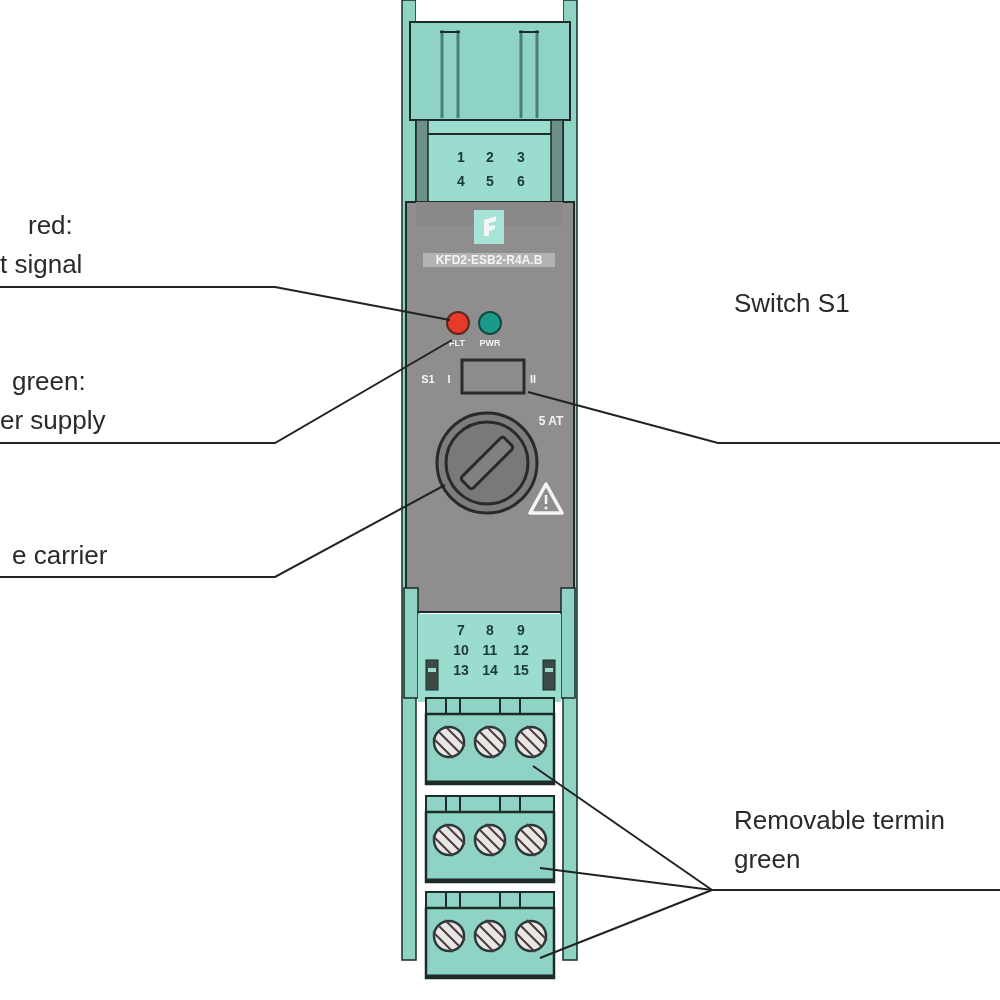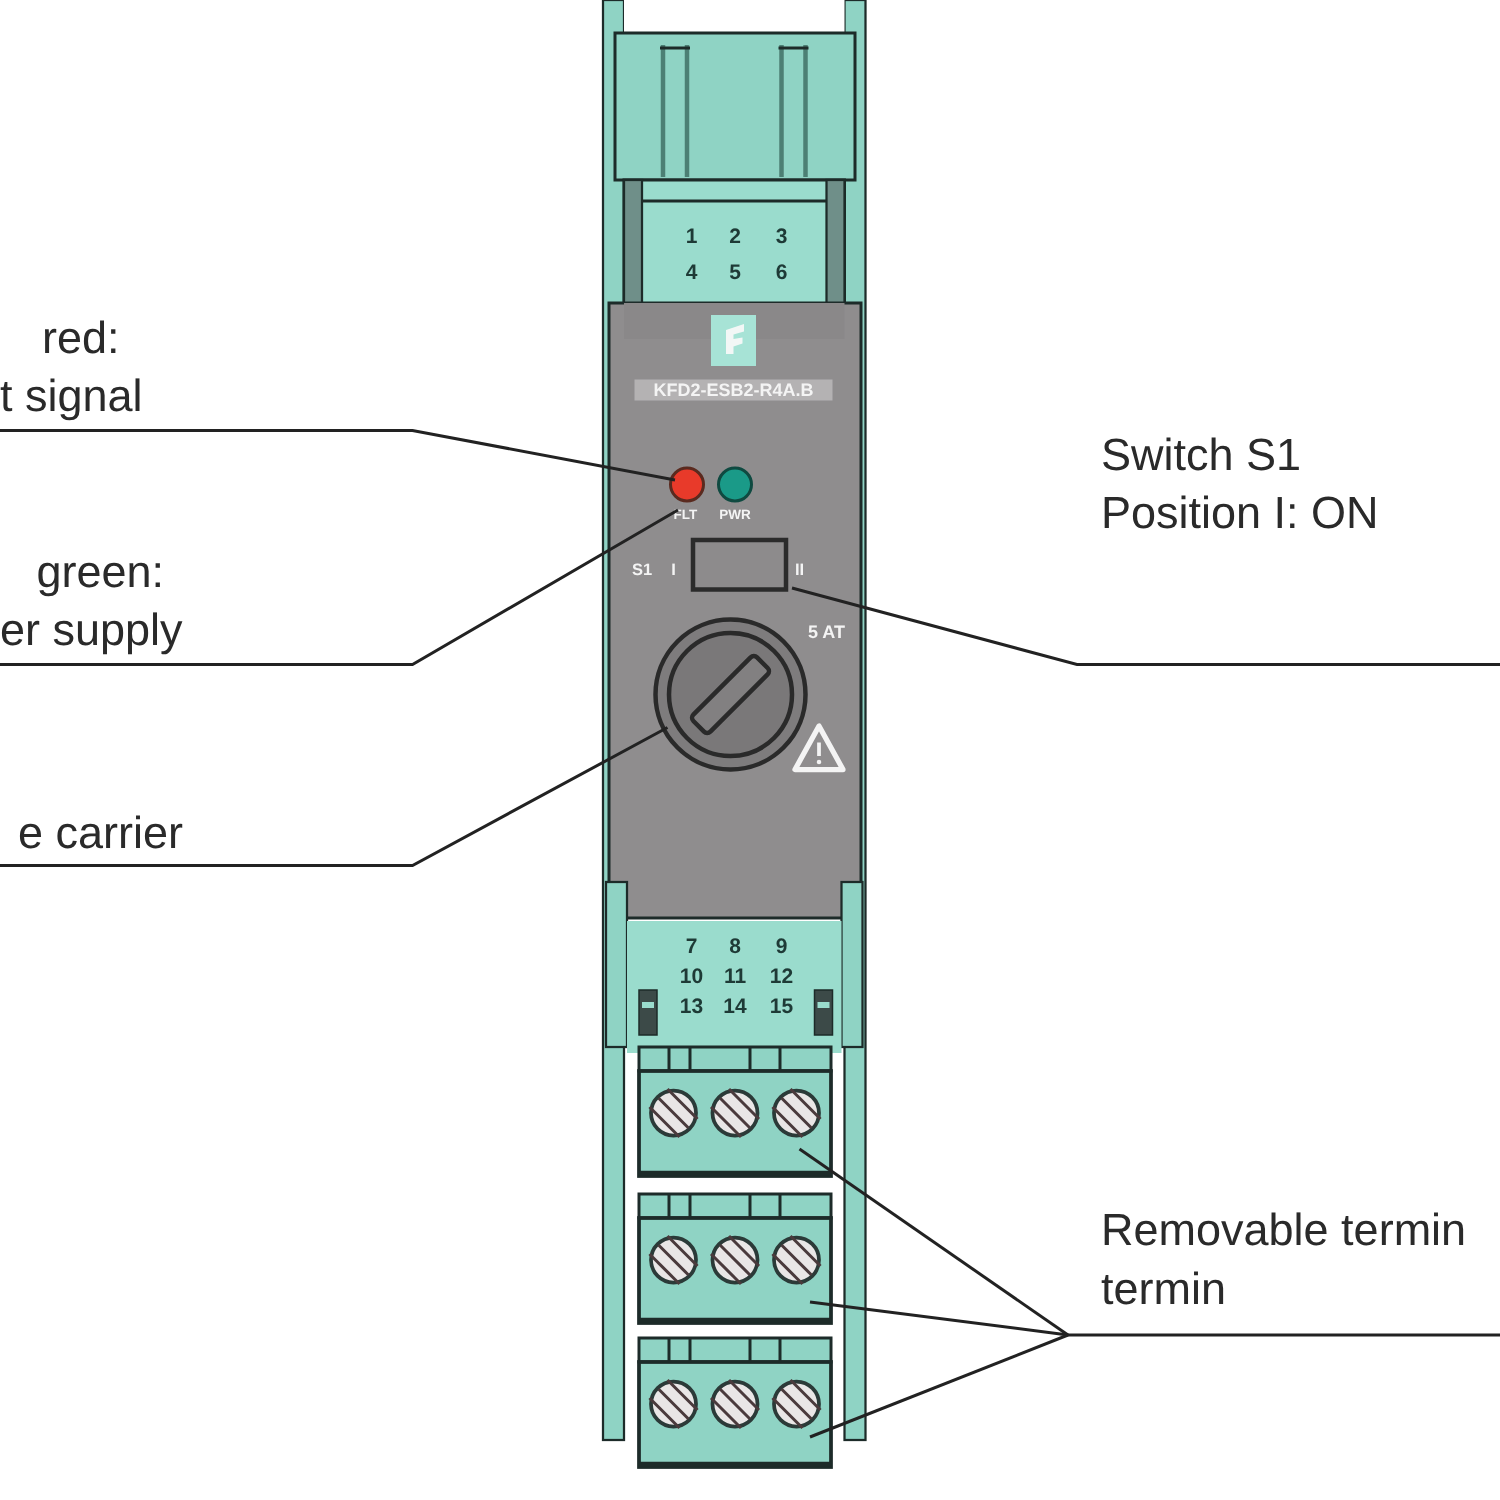--- a/index.html
+++ b/index.html
@@ -1,18 +1,18 @@
 <!DOCTYPE html>
 <html><head>
 <meta charset="utf-8">
 <style>
   html, body { margin:0; padding:0; background:#ffffff; }
   body { width:1000px; height:1000px; position:relative; overflow:hidden; font-family:"Liberation Sans", sans-serif; }
   #diagram { position:absolute; left:0; top:0; width:1000px; height:1000px; }
-  .label { position:absolute; font-family:"Liberation Sans", sans-serif; font-size:30px; color:#2a2a2a; line-height:39px; white-space:nowrap; }
+  .label { position:absolute; font-family:"Liberation Sans", sans-serif; font-size:26px; color:#2a2a2a; line-height:39px; white-space:nowrap; }
   .dev-text { font-family:"Liberation Sans", sans-serif; font-weight:bold; fill:#1e3a36; }
   .dev-white { font-family:"Liberation Sans", sans-serif; font-weight:bold; fill:#f4f4f4; }
 </style>
 </head>
 <body>
 
 <svg id="diagram" width="1000" height="1000" viewBox="0 0 1000 1000">
 
   <g>
 
@@ -198,30 +198,29 @@
     <line x1="712" y1="890" x2="540" y2="868" stroke="#222"></line>
     <line x1="712" y1="890" x2="540" y2="958" stroke="#222"></line>
   </g>
 </svg>
 
 <div class="label" style="left:28px; top:206px;">
   <div>red:</div>
   <div style="margin-left:-28px;">t signal</div>
 </div>
 
-<div class="label" style="left:28px; top:362px;text-align:center;">
+<div class="label" style="left:28px; top:362px;">
   <div style="margin-left:-16px;">green:</div>
   <div style="margin-left:-28px;">er supply</div>
 </div>
 
 <div class="label" style="left:0px; top:536px;margin-left:16px;">
   <div style="margin-left:-4px;">e carrier</div>
 </div>
 
 <div class="label" style="left:734px; top:284px;">
   <div>Switch S1</div>
-  <div>Position I: ON</div>
 </div>
 
 <div class="label" style="left:734px; top:801px;">
   <div>Removable termin</div>
-  <div>termin</div>
+  <div>green</div>
 </div>
 
 </body></html>

